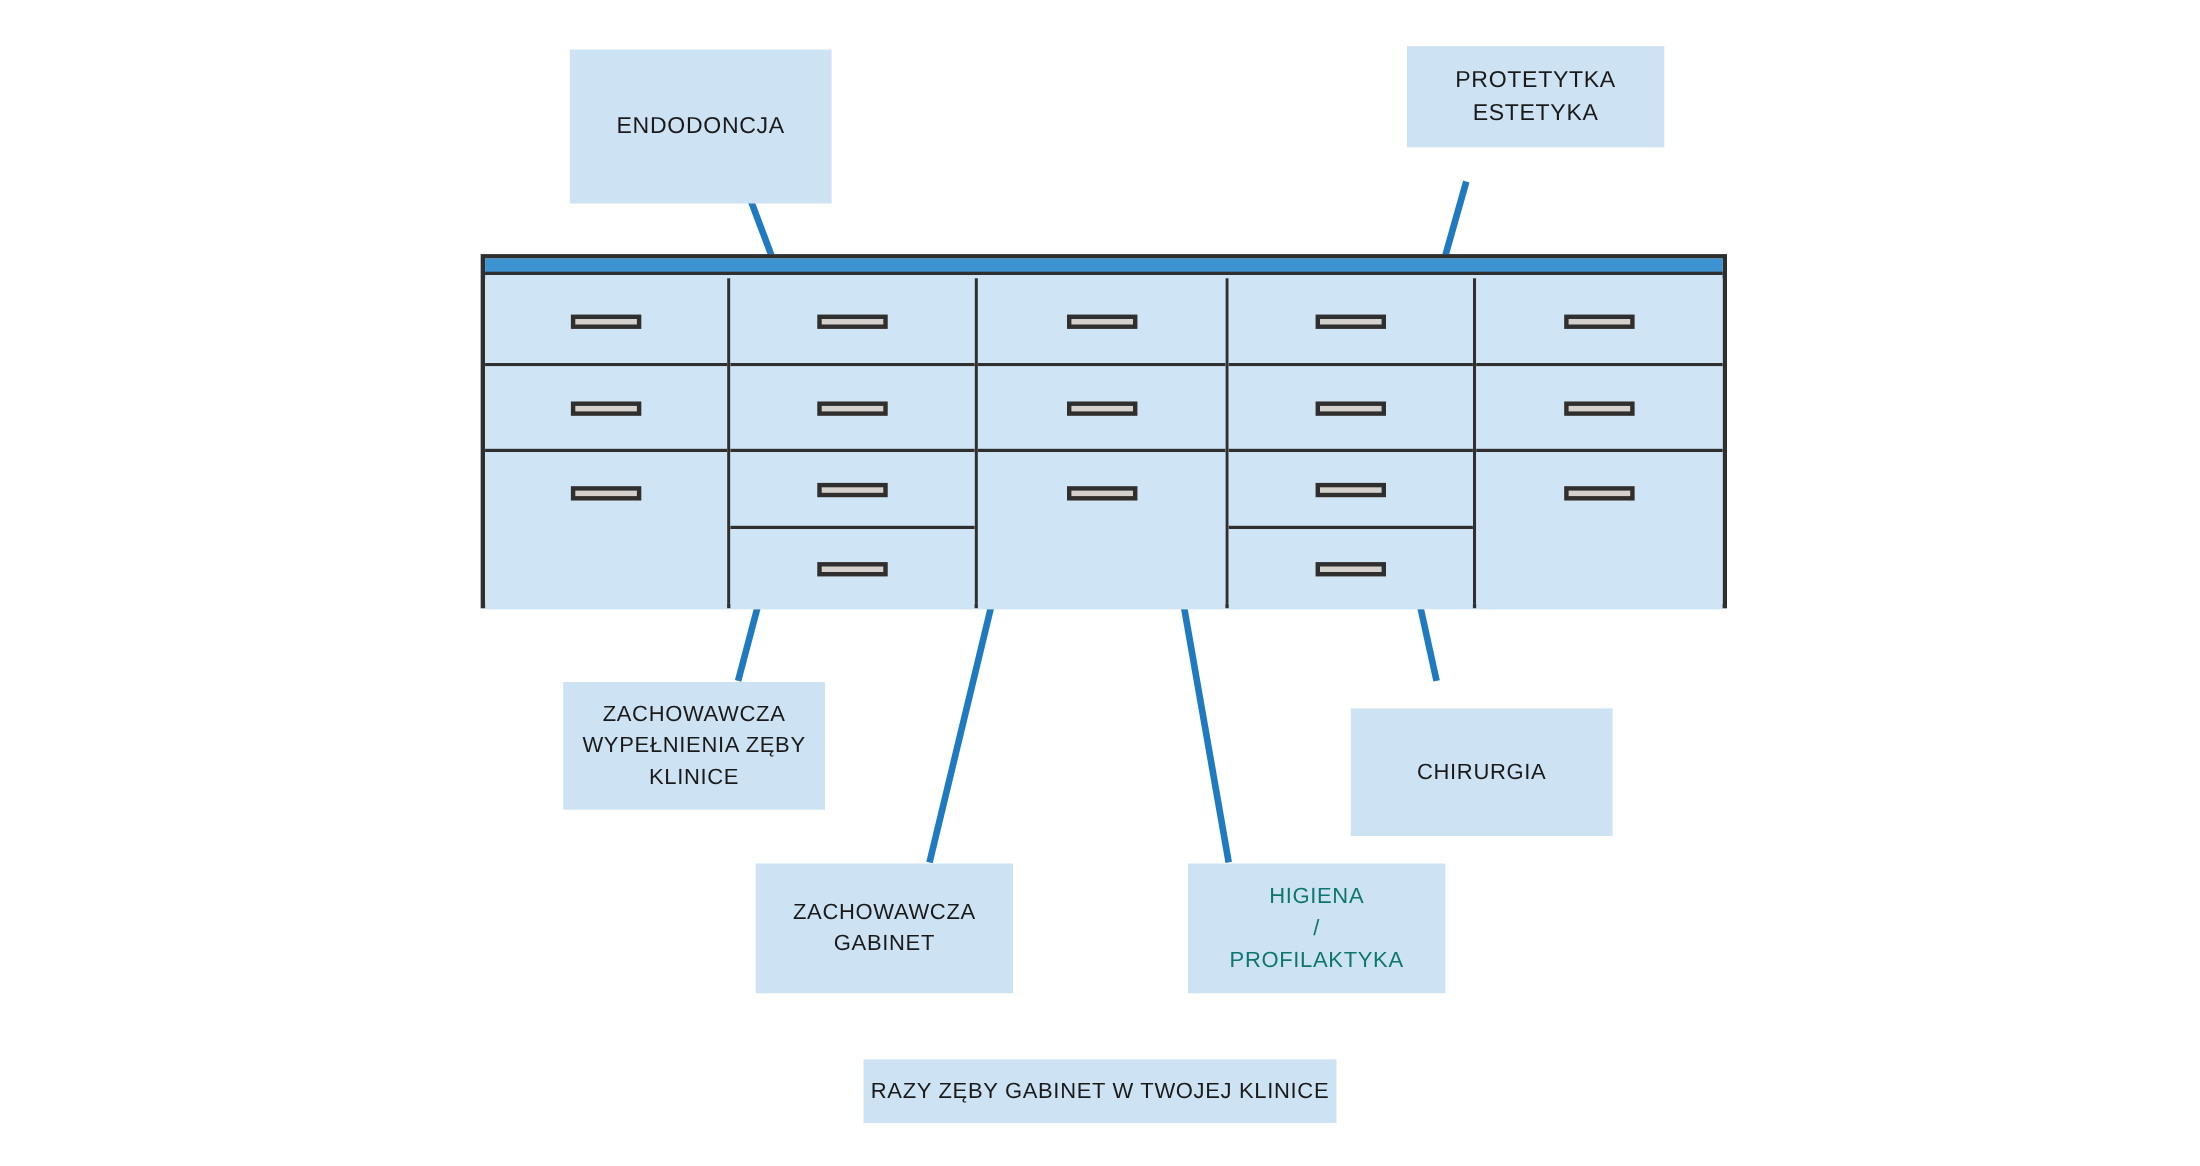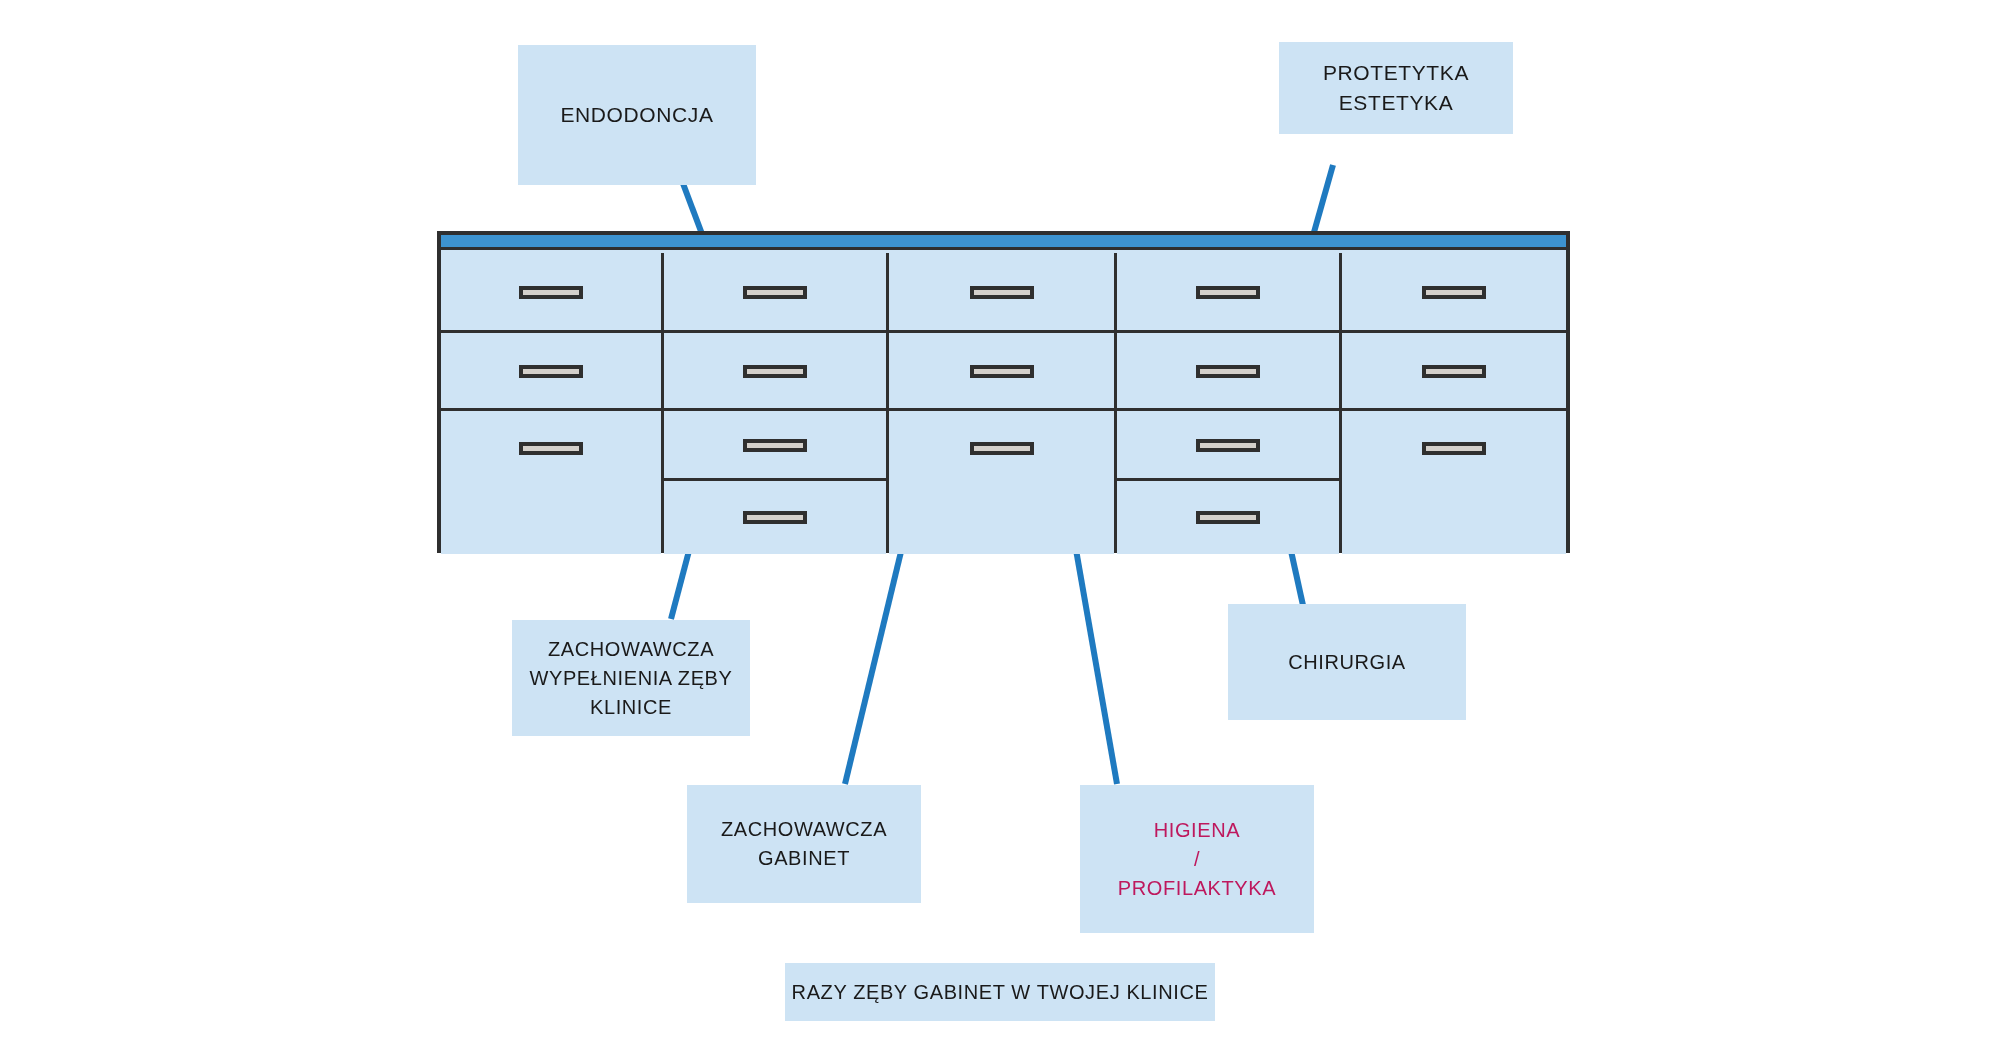--- a/index.html
+++ b/index.html
@@ -104,28 +104,28 @@
           <span class="ln">WYPEŁNIENIA ZĘBY</span>
           <span class="ln">KLINICE</span>
         </div>
       </div>
       <div class="callout" style="left: 687px; top: 785px; width: 234px; height: 118px; font-size: 20px; background: rgb(205, 227, 244); color: rgb(26, 26, 26);">
         <div>
           <span class="ln">ZACHOWAWCZA</span>
           <span class="ln">GABINET</span>
         </div>
       </div>
-      <div class="callout" style="left: 1080px; top: 785px; width: 234px; height: 148px; font-size: 20px; background: rgb(205, 227, 244); color: #be185d;">
+      <div class="callout" style="left: 1080px; top: 785px; width: 234px; height: 118px; font-size: 20px; background: rgb(205, 227, 244); color: #0f766e;">
         <div>
           <span class="ln">HIGIENA</span>
           <span class="ln">/</span>
           <span class="ln">PROFILAKTYKA</span>
         </div>
       </div>
-      <div class="callout" style="left: 1228px; top: 604px; width: 238px; height: 116px; font-size: 20px; background: rgb(205, 227, 244); color: rgb(26, 26, 26);">
+      <div class="callout" style="left: 1228px; top: 644px; width: 238px; height: 116px; font-size: 20px; background: rgb(205, 227, 244); color: rgb(26, 26, 26);">
         <div>
           <span class="ln">CHIRURGIA</span>
         </div>
       </div>
       <div class="callout" style="left: 785px; top: 963px; width: 430px; height: 58px; font-size: 20px; background: rgb(205, 227, 244); color: rgb(26, 26, 26);">
         <div>
           <span class="ln">RAZY ZĘBY GABINET W TWOJEJ KLINICE</span>
         </div>
       </div>
     </div>

